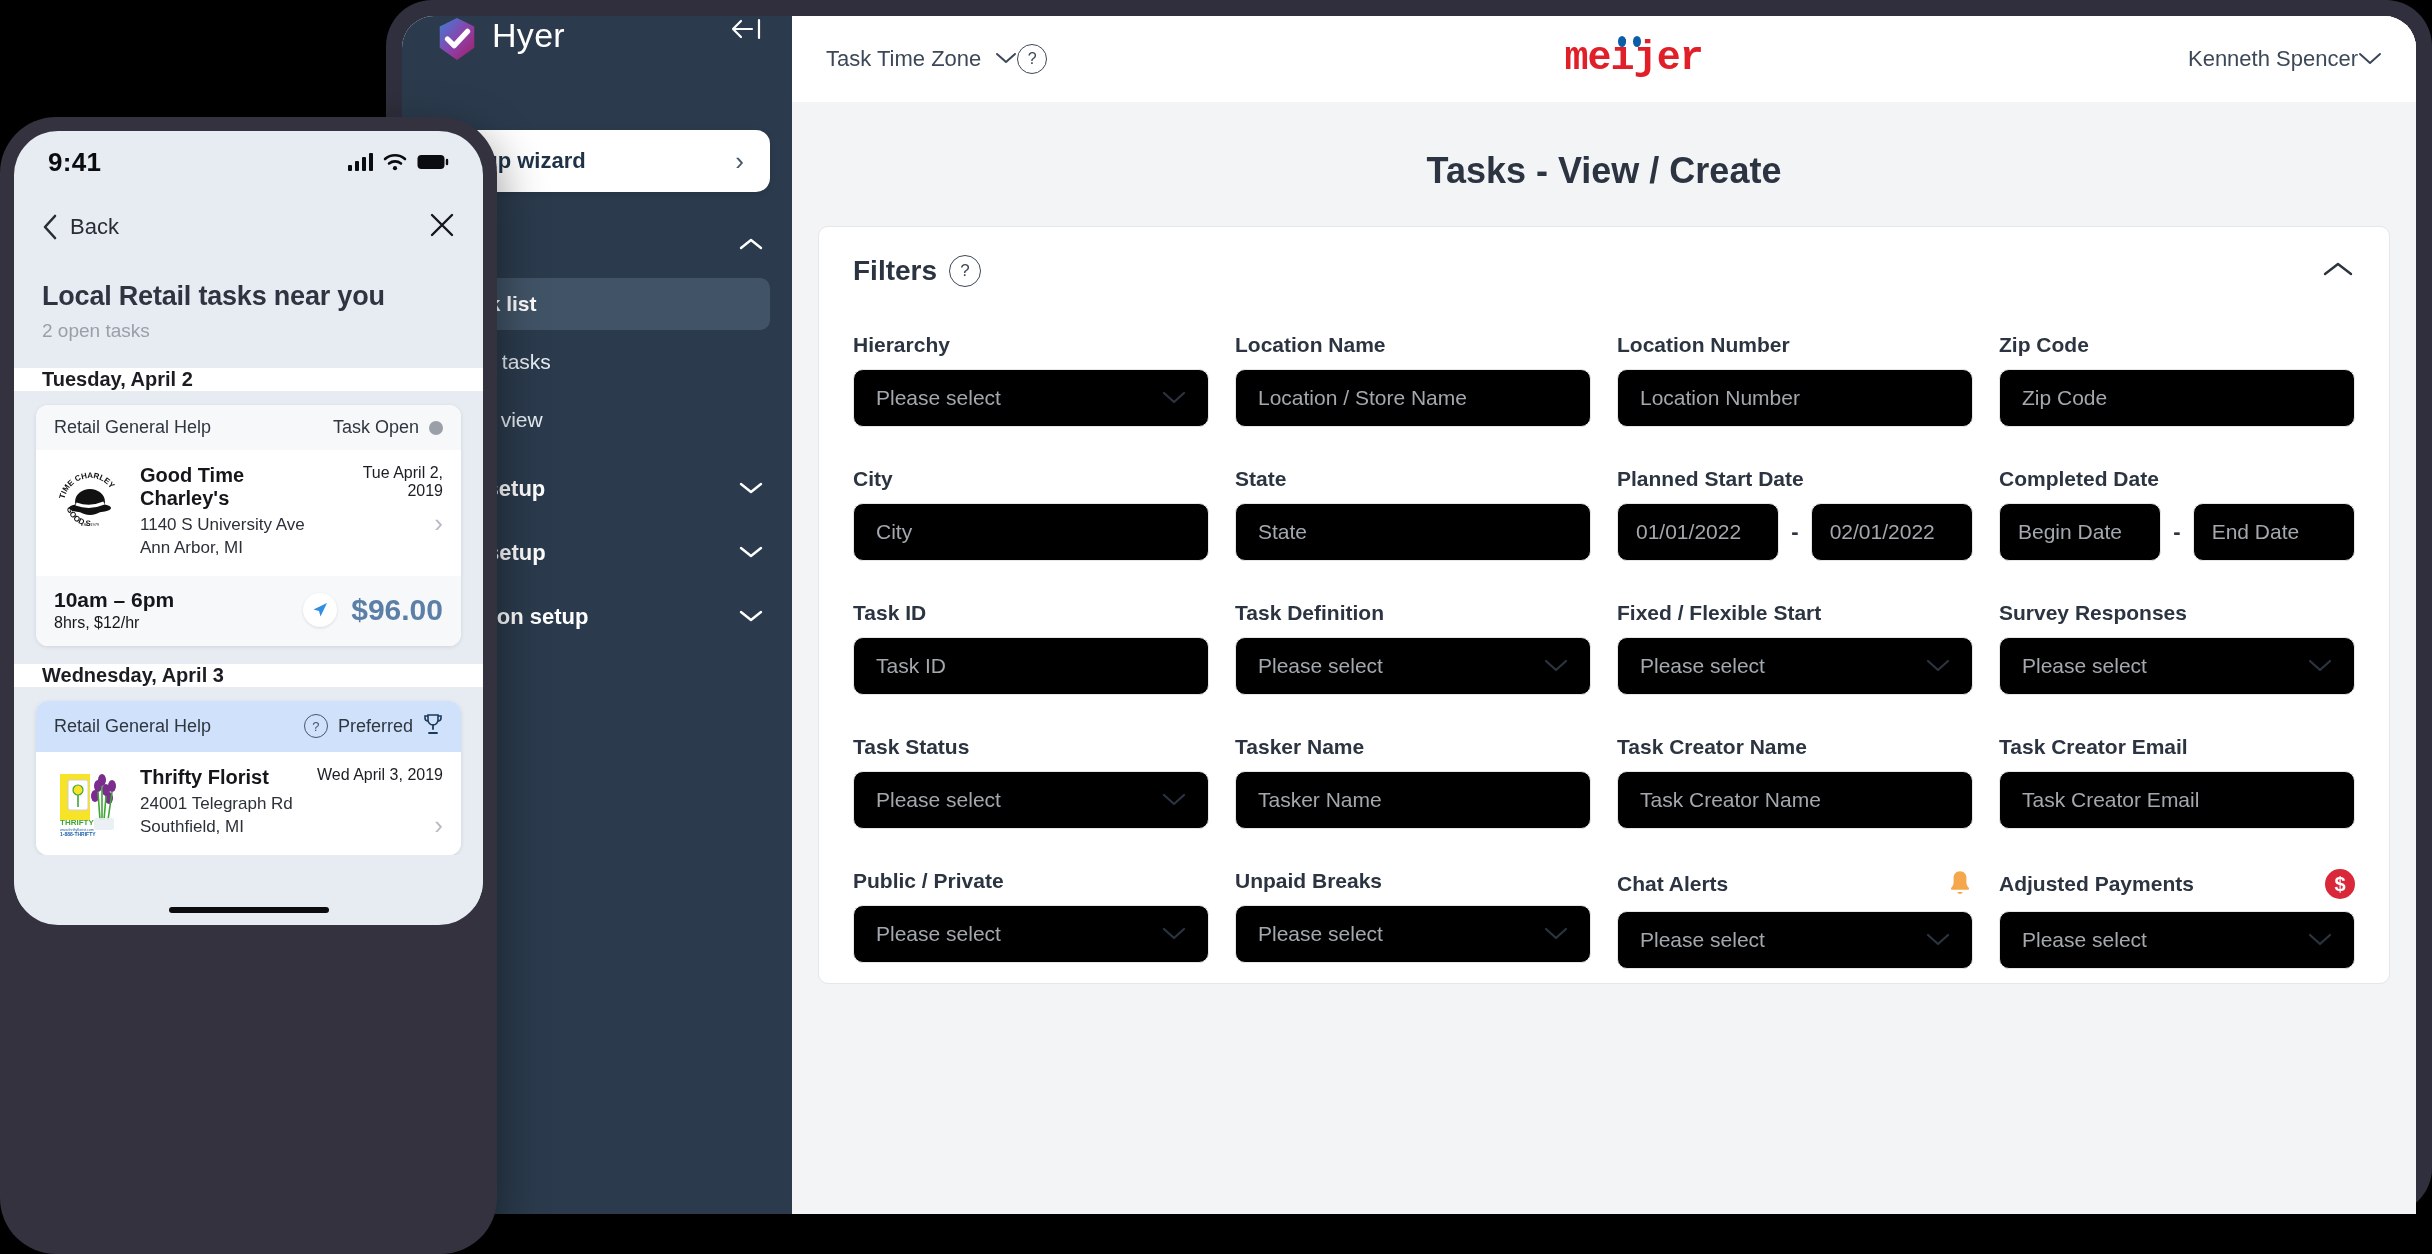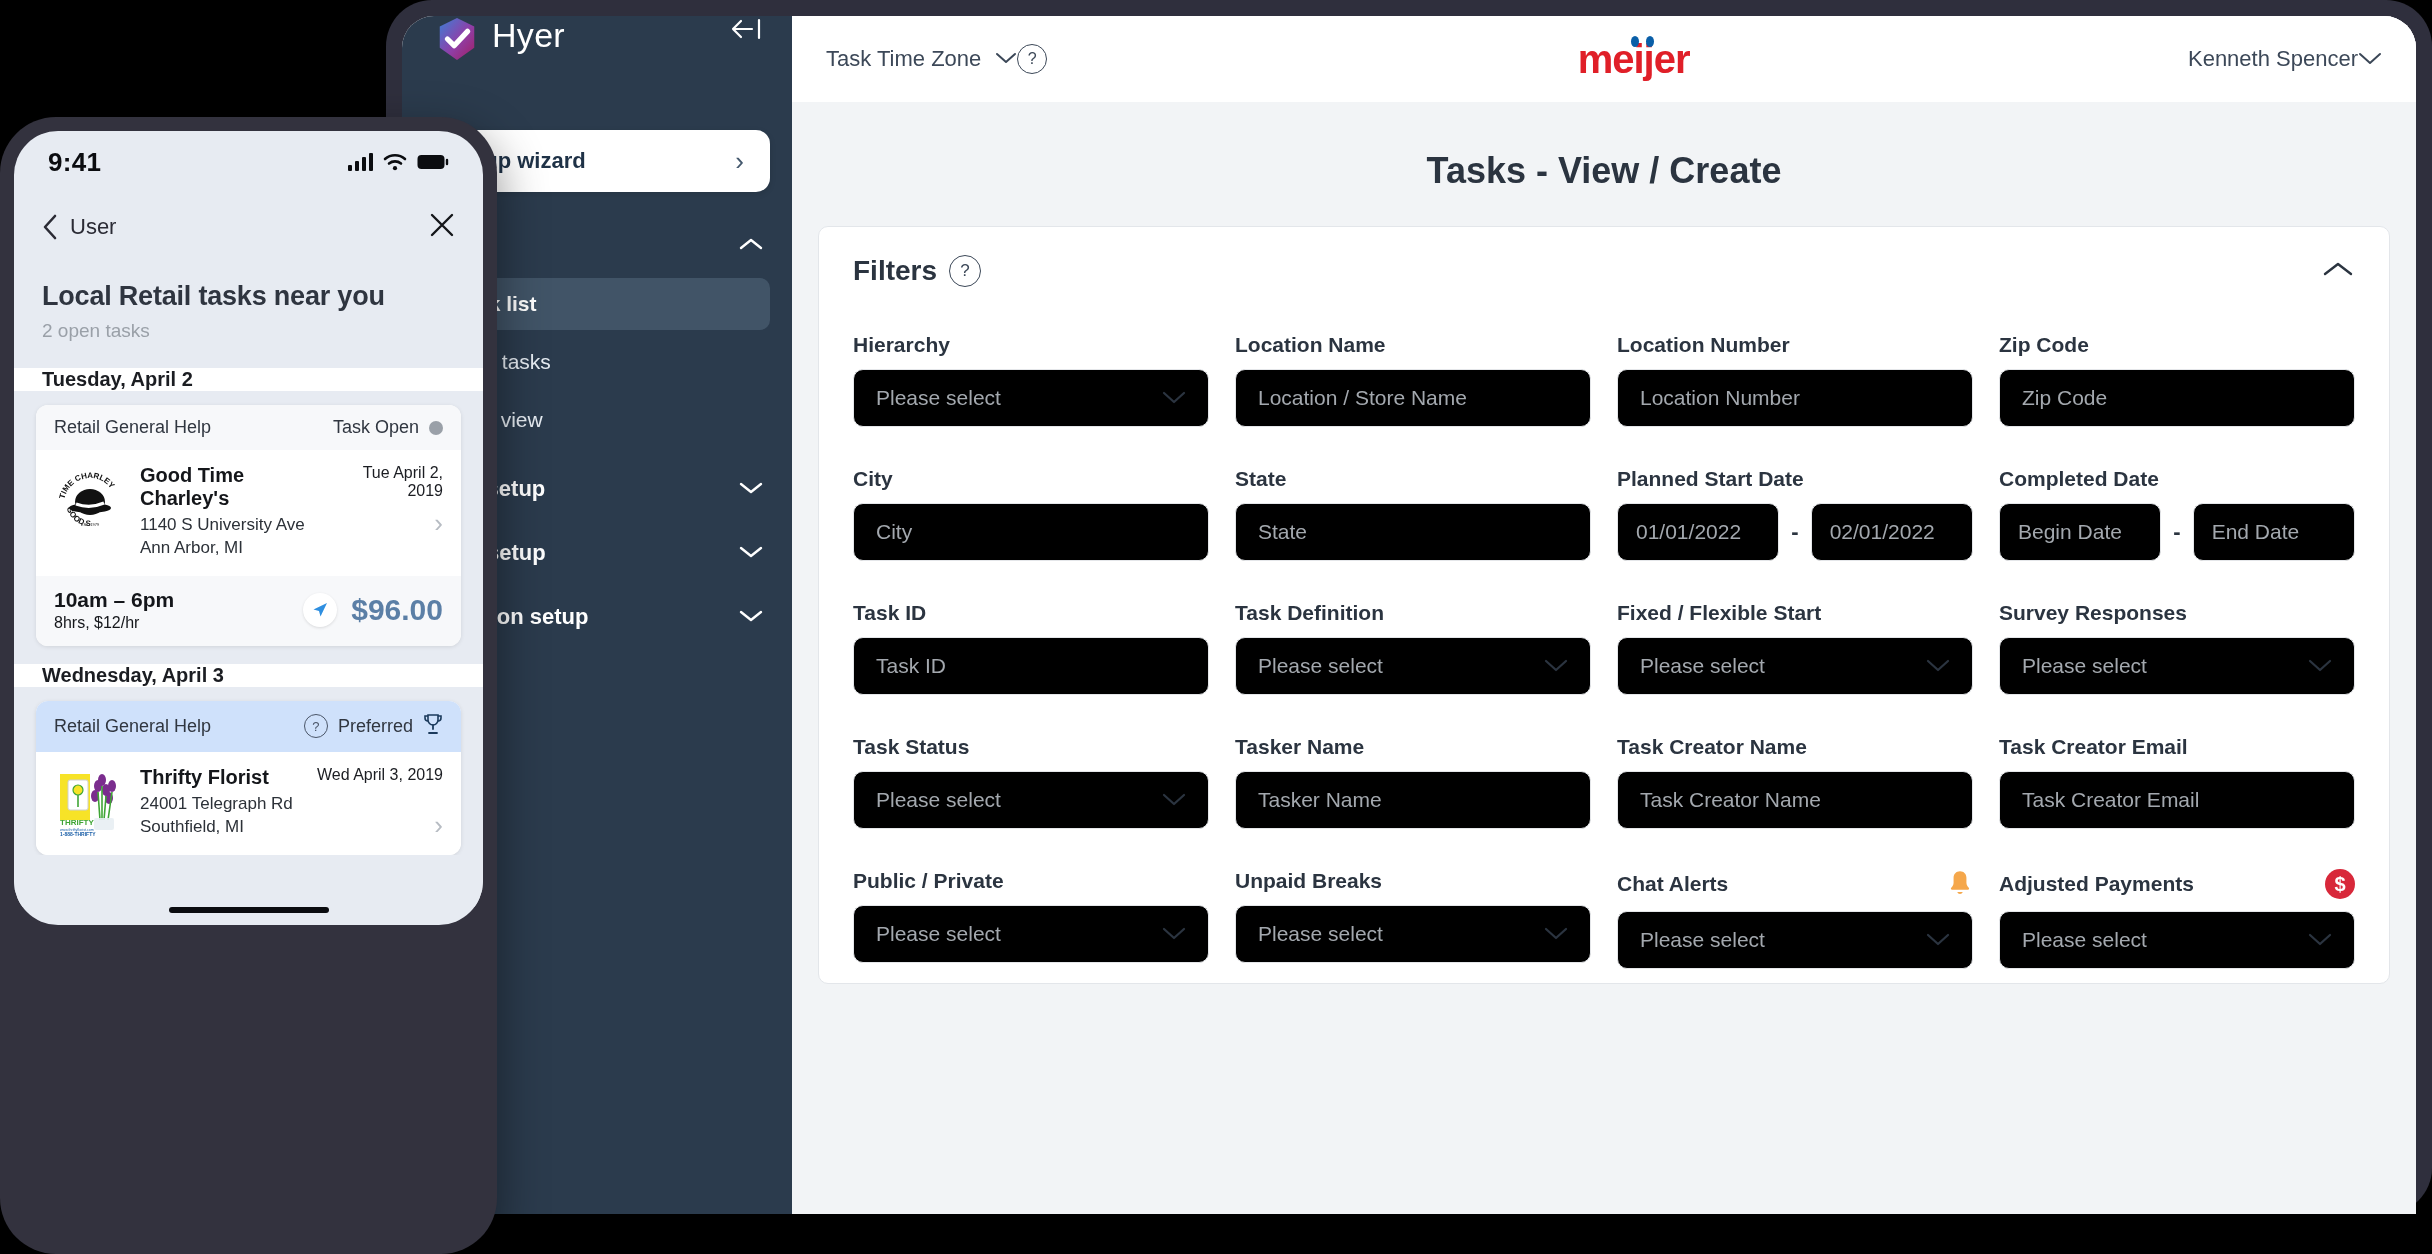--- a/index.html
+++ b/index.html
@@ -61,21 +61,21 @@
   .topbar{height:86px;background:#fff;display:flex;align-items:center;padding:0 34px;flex:0 0 86px;}
   .tz{display:flex;align-items:center;gap:14px;color:#3c4858;font-size:22px;}
   .tz .chev{font-size:18px;color:#3c4858;}
   .qmark{
     width:28px;height:28px;border-radius:50%;border:1.6px solid #3c4858;
     display:inline-flex;align-items:center;justify-content:center;
     font-size:16px;color:#3c4858;font-weight:400;
   }
   .topbar-center{flex:1;display:flex;justify-content:center;position:relative;}
   .meijer-logo{font-size:40px;font-weight:700;color:#e01f28;letter-spacing:-1px;position:relative;
-               font-family:Liberation Sans, sans-serif;line-height:1;margin-left:32px;}
+               font-family:Liberation Mono, monospace;line-height:1;margin-left:32px;}
   .meijer-dot{position:absolute;width:8px;height:11px;border-radius:50%;background:#0a5fa8;top:-3px;}
   .user{margin-left:auto;display:flex;align-items:flex-start;color:#3c4858;font-size:22px;}
 
   .content{flex:1;overflow:hidden;padding:0 26px;}
   .page-title{text-align:center;font-size:36px;font-weight:700;color:#2b3440;margin:48px 0 34px;}
   .card{
     background:#fff;border-radius:10px;border:1px solid #e3e6ea;
     padding:0 34px;min-height:600px;
   }
   .card-head{display:flex;align-items:center;height:88px;}
@@ -519,21 +519,21 @@
             </svg>
           </span>
         </span>
       </div>
 
       <div class="phone-nav">
         <span class="back">
           <svg width="16" height="26" viewBox="0 0 16 26">
               <path d="M13 2 L3 13 L13 24" stroke="#2b2b35" stroke-width="2.6" fill="none" stroke-linecap="round" stroke-linejoin="round"></path>
             </svg>
-          <span>User</span>
+          <span>Back</span>
         </span>
         <span class="close">
           <svg width="26" height="26" viewBox="0 0 26 26">
               <path d="M3 3 L23 23 M23 3 L3 23" stroke="#14161a" stroke-width="2.4" stroke-linecap="round"></path>
             </svg>
         </span>
       </div>
 
       <div class="phone-hero">
         <h1>Local Retail tasks near you</h1>

